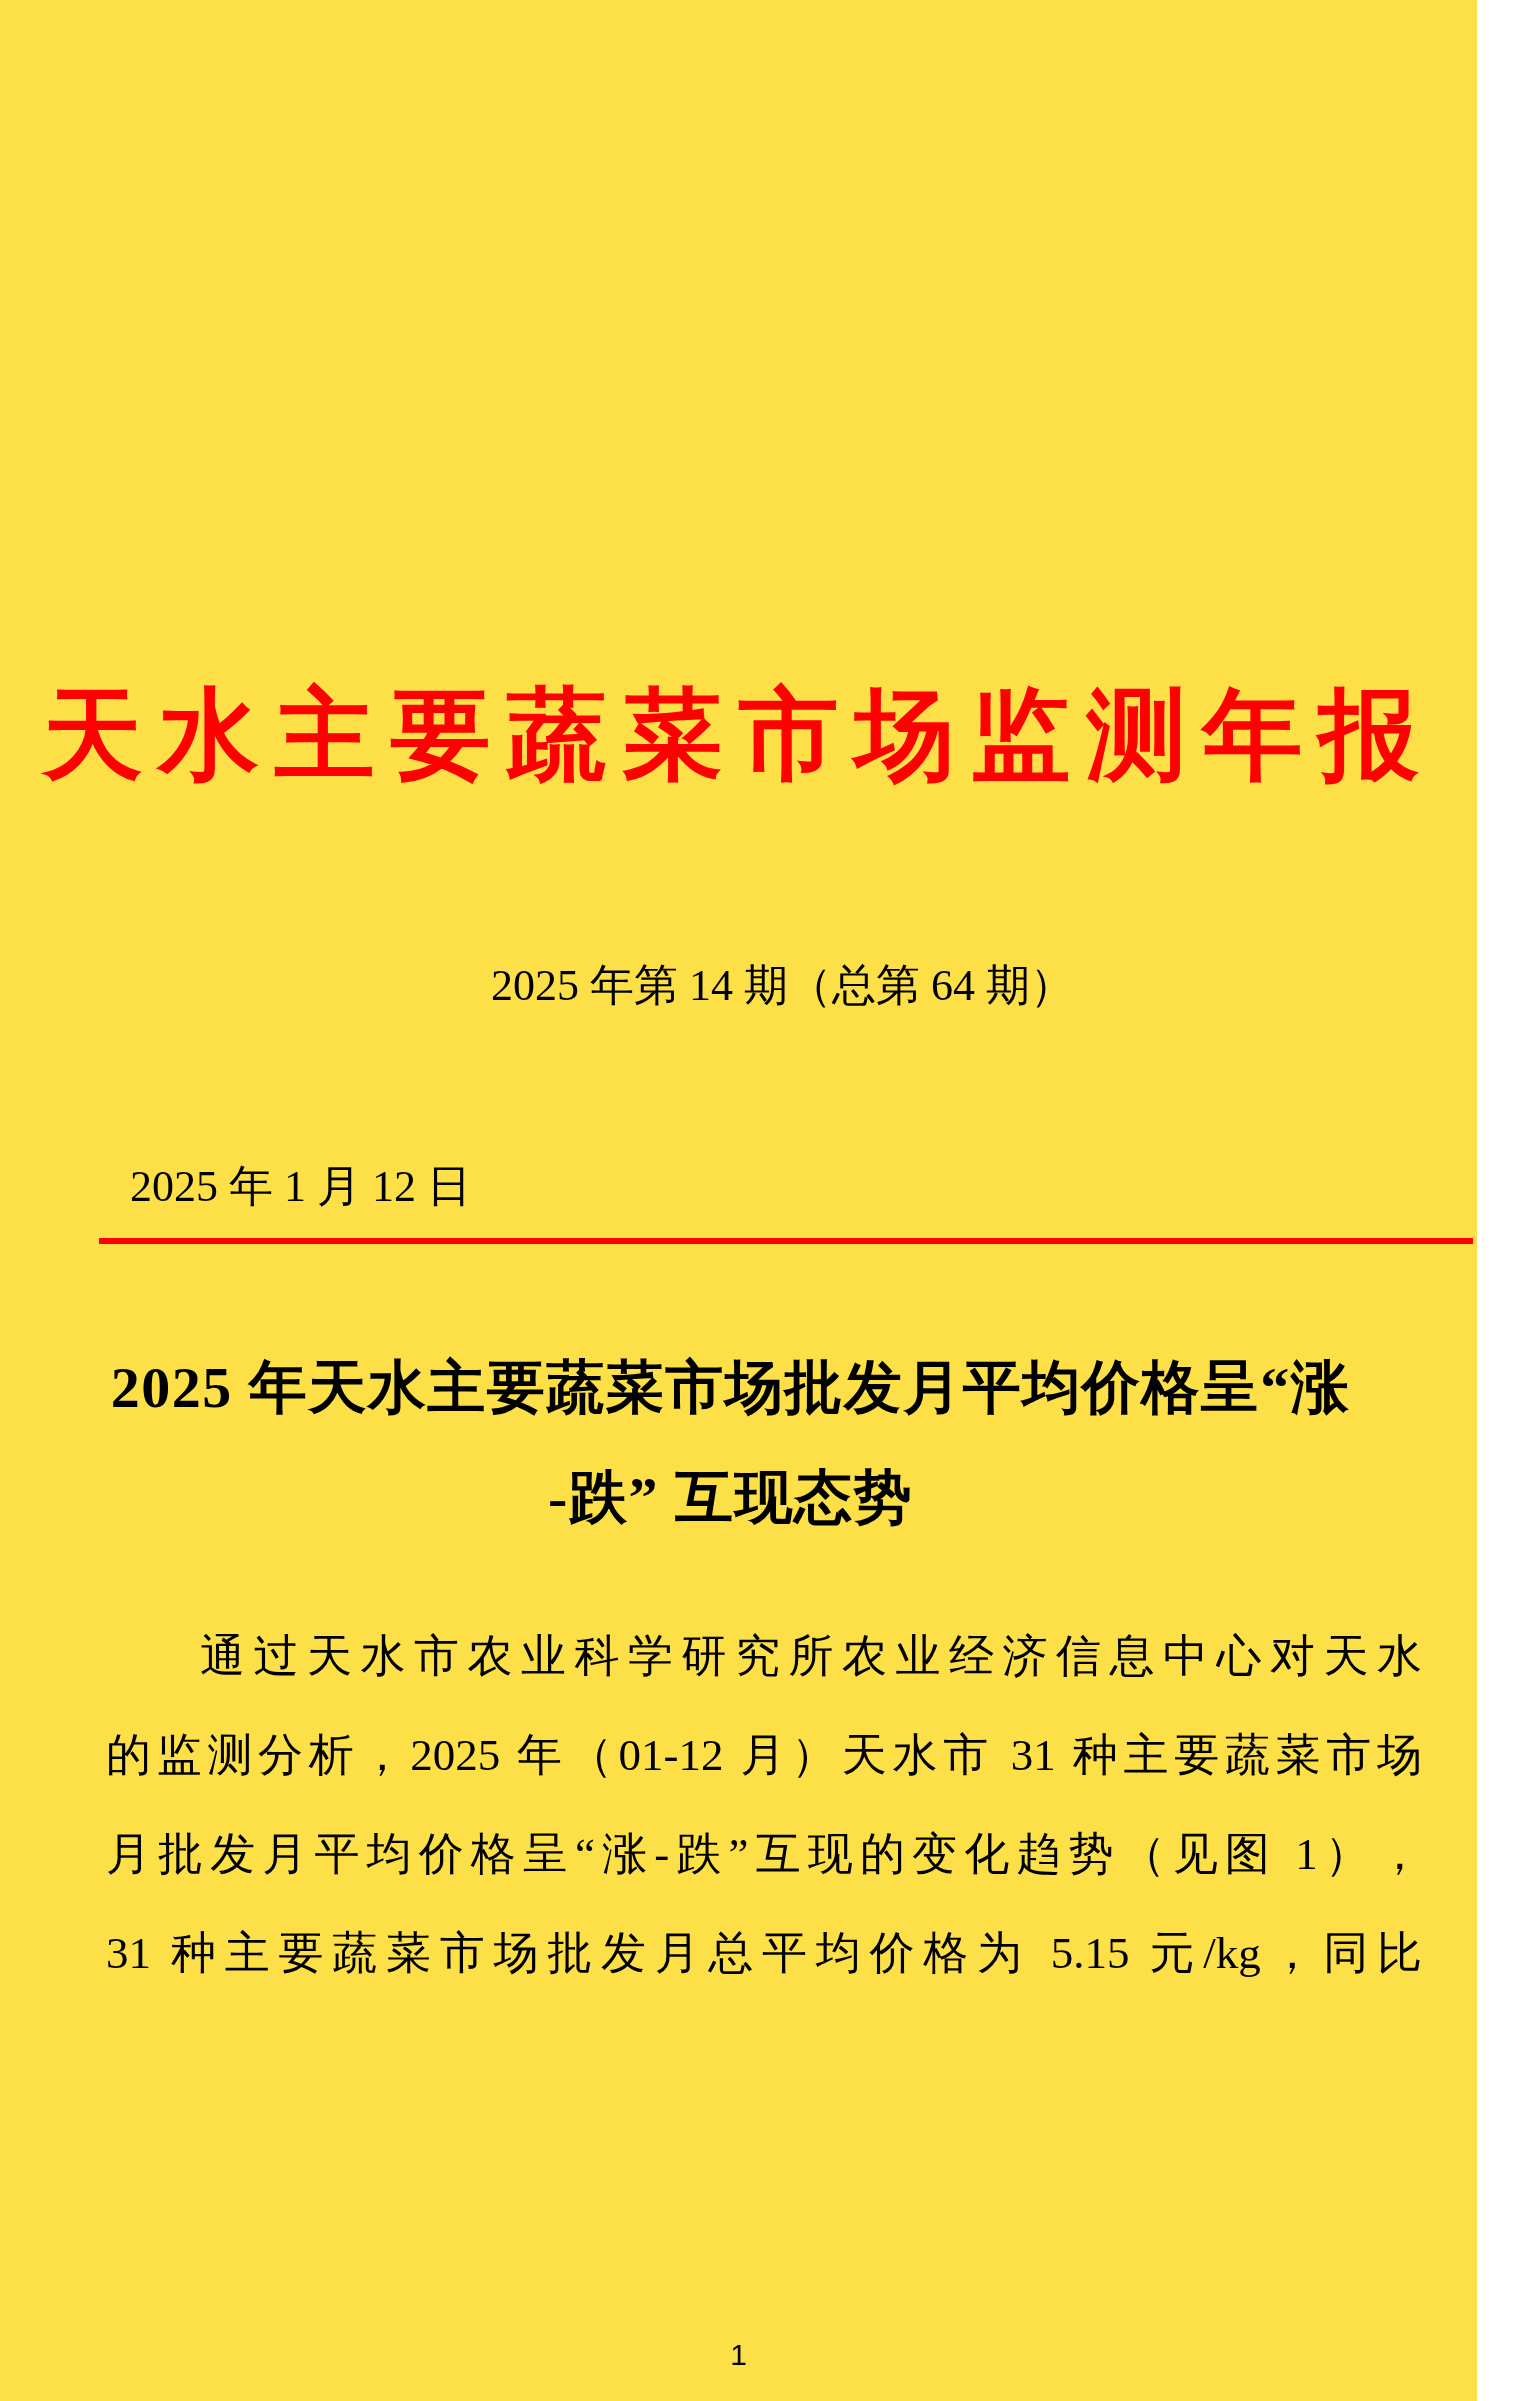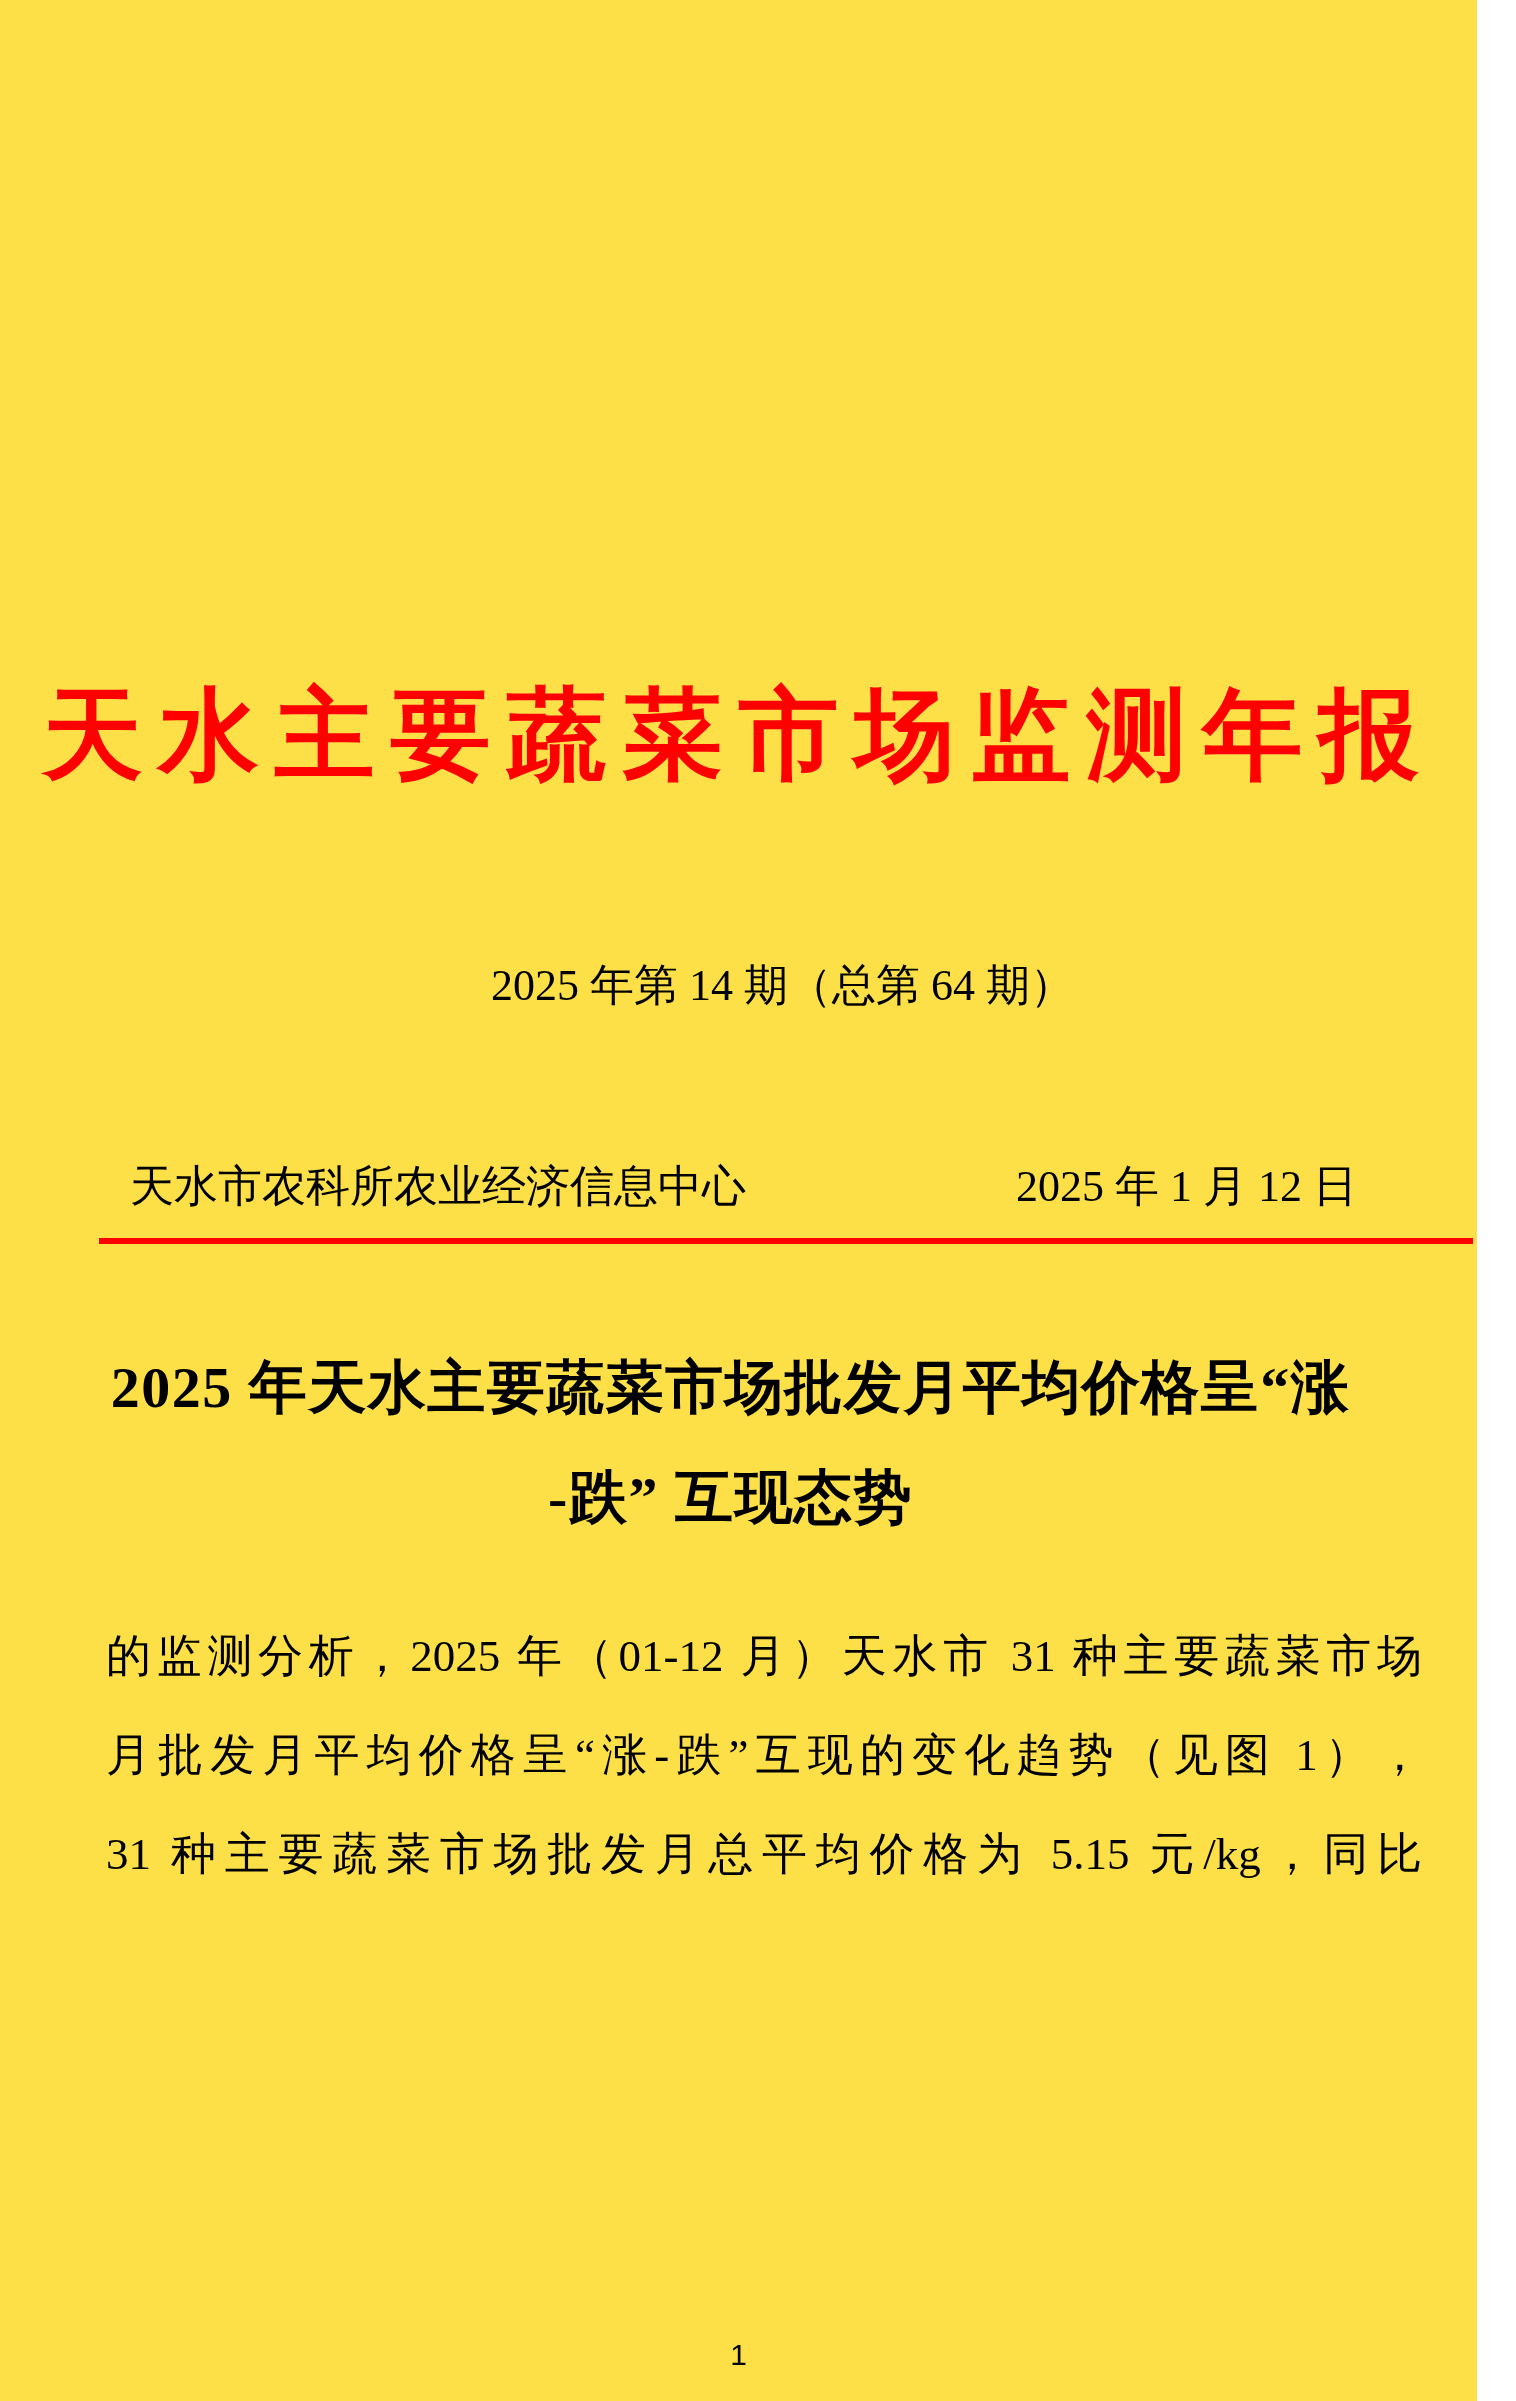--- a/index.html
+++ b/index.html
@@ -115,32 +115,32 @@
 </head>
 <body>
 
 <div class="page">
 
   <div class="report-title">天水主要蔬菜市场监测年报</div>
 
   <div class="issue-line">2025 年第 14 期（总第 64 期）</div>
 
   <div class="pub-line">
-    <span>天水市农科所农业经济信息中心</span>
     <span>2025 年 1 月 12 日</span>
   </div>
 
   <div class="red-rule"></div>
 
   <div class="article-heading">
     <div>2025 年天水主要蔬菜市场批发月平均价格呈“涨</div>
     <div>-跌” 互现态势</div>
   </div>
 
   <div class="article-body">
+    <div class="body-line first-line">通过天水市农业科学研究所农业经济信息中心对天水</div>
     <div class="body-line">的监测分析，2025 年（01-12 月）天水市 31 种主要蔬菜市场</div>
     <div class="body-line">月批发月平均价格呈“涨-跌”互现的变化趋势（见图 1），</div>
     <div class="body-line">31 种主要蔬菜市场批发月总平均价格为 5.15 元/kg，同比</div>
   </div>
 
   <div class="page-number">1</div>
 
 </div>
 
 

